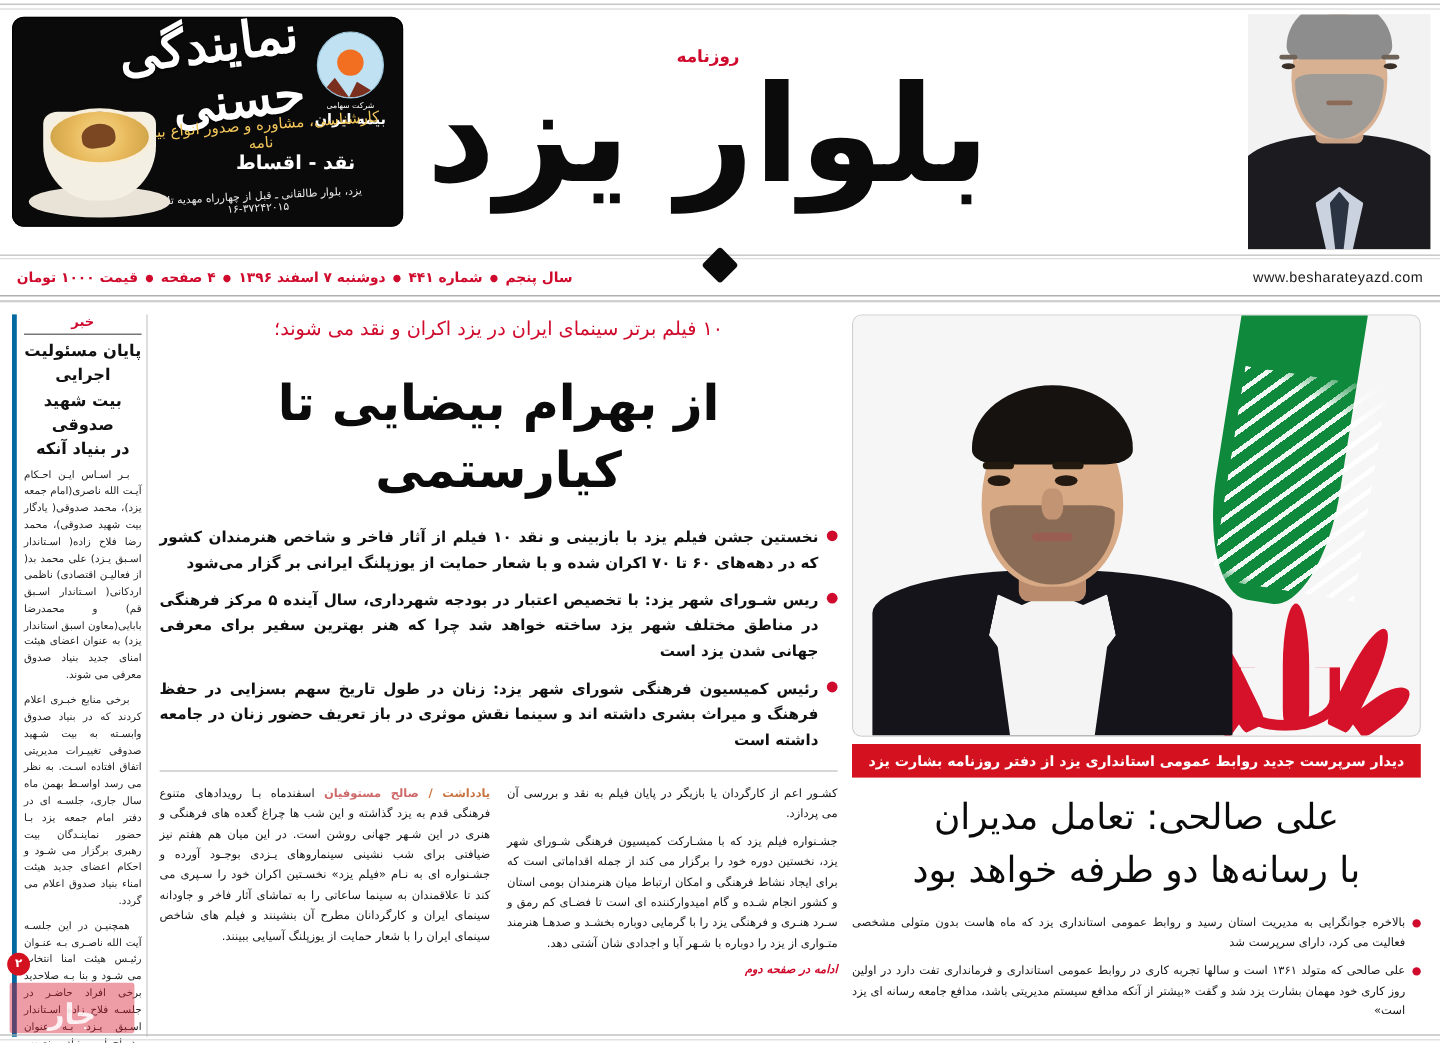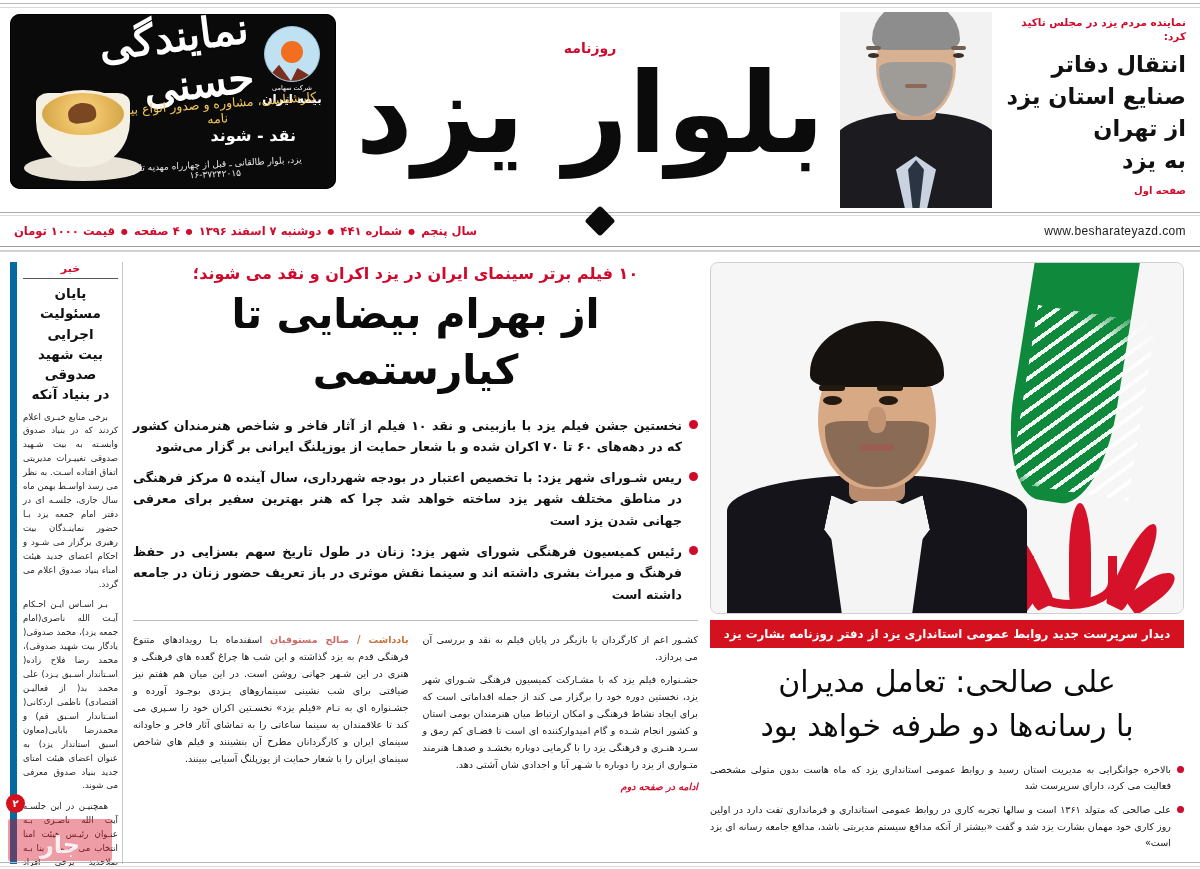--- a/index.html
+++ b/index.html
@@ -245,21 +245,21 @@
     display:flex;flex-direction:row;
     padding:10px 10px 0 10px;box-sizing:border-box;
     height:612px;
     gap:0;
   }
   
   .sidebar{
     width:112px;flex:0 0 112px;
     direction:rtl;text-align:right;
     padding:0 4px 0 6px;box-sizing:border-box;
-    border-left:7px solid #0369a1;
+    border-left:4px solid #0369a1;
   }
   .khabar-tag{
     text-align:center;color:#cf0a2c;font-size:11px;font-weight:bold;
     padding-bottom:3px;margin-bottom:4px;
     border-bottom:1.5px solid #555;
   }
   .sb-title{
     text-align:center;font-size:13.5px;font-weight:bold;color:#111;
     line-height:1.5;margin:4px 0 6px 0;
   }
@@ -272,22 +272,22 @@
   }
 
   
   .center{
     flex:1 1 auto;
     padding:0 10px;box-sizing:border-box;
     direction:rtl;text-align:right;
     border-left:1px solid #c9c9c9;
   }
   .lead-kicker{
-    color:#cf0a2c;font-size:16px;font-weight:bold;
-    text-align:center;margin:2px 0 4px 0;
+    color:#cf0a2c;font-size:16px;font-weight:normal;
+    text-align:center;margin:2px 0 26px 0;
   }
   .lead-title{
     text-align:center;color:#0b0b0b;font-weight:bold;
     font-size:41px;line-height:1.36;letter-spacing:-1px;
   }
   .lead-title span{display:block;}
   .bullets{margin-top:16px;}
   .bullet{
     display:flex;flex-direction:row;align-items:flex-start;
     gap:7px;margin-bottom:9px;
@@ -481,30 +481,20 @@
 </style>
 </head>
 <body>
 
 <div class="page">
 
   <div class="masthead">
     <div class="mast-rule-top"></div>
 
     <div class="mast-right">
-      <div class="mast-lead">
-        <div class="kicker-red">نماینده مردم یزد در مجلس تاکید کرد:</div>
-        <div class="mast-lead-title">
-          <span>انتقال دفاتر</span>
-          <span>صنایع استان یزد</span>
-          <span>از تهران</span>
-          <span>به یزد</span>
-        </div>
-        <div class="page-ref">صفحه اول</div>
-      </div>
       <div class="portrait">
         <div class="bg"></div>
         <div class="suit"></div>
         <div class="shirt"></div>
         <div class="tie"></div>
         <div class="neck"></div>
         <div class="face"></div>
         <div class="beard"></div>
         <div class="hair"></div>
         <div class="brow l"></div>
@@ -525,21 +515,21 @@
         <div class="ad-logo">
           <div class="disc">
             <div class="sun"></div>
             <div class="mt"></div>
           </div>
           <div class="cap1">شرکت سهامی</div>
           <div class="cap2">بیمه ایران</div>
         </div>
         <div class="ad-title">نمایندگی حسنی</div>
         <div class="ad-line1">کارشناسی، مشاوره و صدور انواع بیمه نامه</div>
-        <div class="ad-line2">نقد - شوند</div>
+        <div class="ad-line2">نقد - اقساط</div>
         <div class="ad-line3">یزد، بلوار طالقانی ـ قبل از چهارراه مهدیه  تلفن ۳۷۲۴۲۰۱۵-۱۶</div>
         <div class="ad-cup">
           <div class="saucer"></div>
           <div class="cup"></div>
           <div class="crema"></div>
           <div class="art"></div>
         </div>
       </div>
     </div>
   </div>
@@ -648,22 +638,22 @@
     </div>
 
     <div class="sidebar">
       <div class="khabar-tag">خبر</div>
       <div class="sb-title">
         <span>پایان مسئولیت اجرایی</span>
         <span>بیت شهید صدوقی</span>
         <span>در بنیاد آنکه</span>
       </div>
       <div class="sb-body">
+        <p>بـر اسـاس ایـن احـکام آیـت الله ناصری(امام جمعه یزد)، محمد صدوقی( یادگار بیت شهید صدوقی)، محمد رضا فلاح زاده( اسـتاندار اسـبق یـزد) علی محمد بد( از فعالیـن اقتصادی) ناظمی اردکانی( اسـتاندار اسـبق قم) و محمدرضا بابایی(معاون اسبق استاندار یزد) به عنوان اعضای هیئت امنای جدید بنیاد صدوق معرفی می شوند.</p>
         <p>برخی منابع خبـری اعلام کردند که در بنیاد صدوق وابسـته به بیت شـهید صدوقی تغییـرات مدیریتی اتفاق افتاده اسـت. به نظر می رسد اواسـط بهمن ماه سال جاری، جلسـه ای در دفتر امام جمعه یزد بـا حضور نماینـدگان بیت رهبری برگزار می شـود و احکام اعضای جدید هیئت امناء بنیاد صدوق اعلام می گردد.</p>
-        <p>بـر اسـاس ایـن احـکام آیـت الله ناصری(امام جمعه یزد)، محمد صدوقی( یادگار بیت شهید صدوقی)، محمد رضا فلاح زاده( اسـتاندار اسـبق یـزد) علی محمد بد( از فعالیـن اقتصادی) ناظمی اردکانی( اسـتاندار اسـبق قم) و محمدرضا بابایی(معاون اسبق استاندار یزد) به عنوان اعضای هیئت امنای جدید بنیاد صدوق معرفی می شوند.</p>
         <p>همچنیـن در این جلسـه آیت الله ناصـری بـه عنـوان رئیـس هیئت امنا انتخاب می شـود و بنا بـه صلاحدید برخی افراد حاضـر در جلسـه فلاح زاده اسـتاندار اسـبق یـزد بـه عنوان مدیراجرایی بنیاد منصوب می شود که بعد از جلسـه حکم مدیری وی توسط رئیس دفتر رهبری صادر می شود.</p>
 
       </div>
     </div>
 
   </div>
 
   <div class="pagebadge">۲</div>
   <div class="watermark">
     <div class="wbox"></div>

